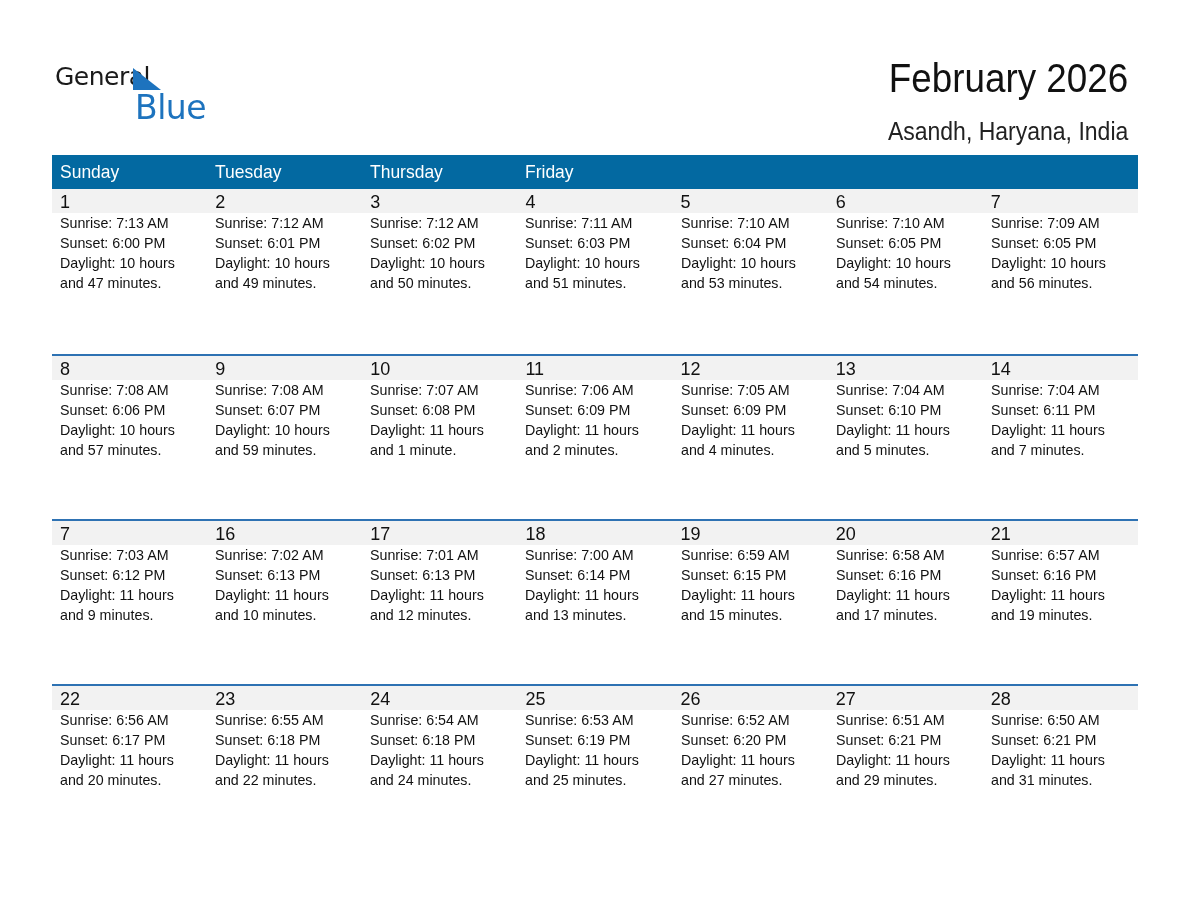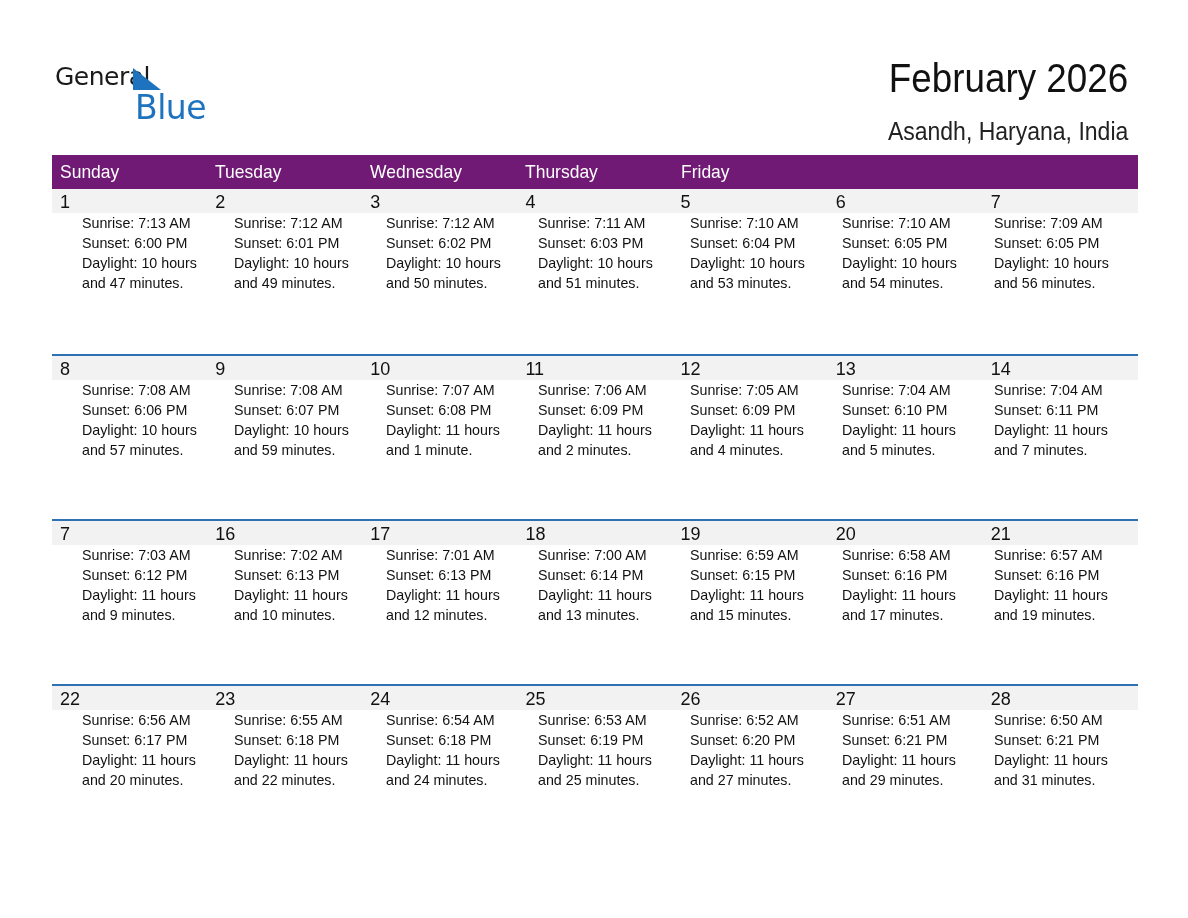--- a/index.html
+++ b/index.html
@@ -3,28 +3,28 @@
 <meta charset="utf-8">
 <style>
   html, body { margin: 0; padding: 0; background: #ffffff; }
   body { width: 1188px; height: 918px; position: relative; font-family: "Liberation Sans", sans-serif; color: #111; overflow: hidden; }
   .logo { position: absolute; left: 55px; top: 62px; width: 150px; height: 60px; }
   .logo-general { position: absolute; left: 0; top: 0; font-family: "DejaVu Sans", sans-serif; font-size: 25px; color: #1a1a1a; letter-spacing: -0.5px; }
   .logo-blue { position: absolute; left: 80px; top: 26px; font-family: "DejaVu Sans", sans-serif; font-size: 33px; color: #1d73be; letter-spacing: -0.5px; }
   .title { position: absolute; right: 60px; top: 56px; font-size: 40px; color: #111; transform: scaleX(0.92); transform-origin: right; }
   .subtitle { position: absolute; right: 60px; top: 117px; font-size: 25px; color: #222; transform: scaleX(0.92); transform-origin: right; }
   .cal { position: absolute; left: 52px; top: 155px; width: 1086px; }
-  .head-row { display: flex; background: #701a75; height: 34px; }
+  .head-row { display: flex; background: #0369a1; height: 34px; }
   .head-cell { width: 155.14px; color: #fff; font-size: 19px; line-height: 34px; padding-left: 8px; box-sizing: border-box; transform-origin: left; }
   .head-cell span { display: inline-block; transform: scaleX(0.92); transform-origin: left; }
   .week { position: relative; height: 165px; }
   .week.bordered { border-top: 2px solid #2e72b3; height: 163px; }
   .date-band { display: flex; background: #f2f2f2; height: 24px; }
   .date-cell { width: 155.14px; font-size: 18px; line-height: 26px; padding-left: 8px; box-sizing: border-box; color: #111; }
-  .info-row { display: flex; margin-left: 22px; }
+  .info-row { display: flex; }
   .info-cell { width: 155.14px; padding-left: 8px; box-sizing: border-box; font-size: 15px; line-height: 20px; color: #111; }
   .info-cell div { white-space: nowrap; transform: scaleX(0.95); transform-origin: left; }
 </style>
 </head>
 <body>
 
 <div class="logo">
   <span class="logo-general">General</span>
   <svg style="position:absolute;left:78px;top:6px;" width="28" height="22" viewBox="0 0 28 22">
     <polygon points="0,0 0,22 28,22" fill="#1d73be"></polygon>
@@ -32,21 +32,20 @@
   <span class="logo-blue">Blue</span>
 </div>
 
 <div class="title">February 2026</div>
 <div class="subtitle">Asandh, Haryana, India</div>
 
 <div class="cal">
   <div class="head-row">
     <div class="head-cell"><span>Sunday</span></div>
     <div class="head-cell"><span>Tuesday</span></div>
-    <div class="head-cell"><span>Wednesday</span></div>
     <div class="head-cell"><span>Thursday</span></div>
     <div class="head-cell"><span>Friday</span></div>
   </div>
   <div id="weeks-container">
       <div class="week">
         <div class="date-band">
           <div class="date-cell">1</div>
           <div class="date-cell">2</div>
           <div class="date-cell">3</div>
           <div class="date-cell">4</div>

